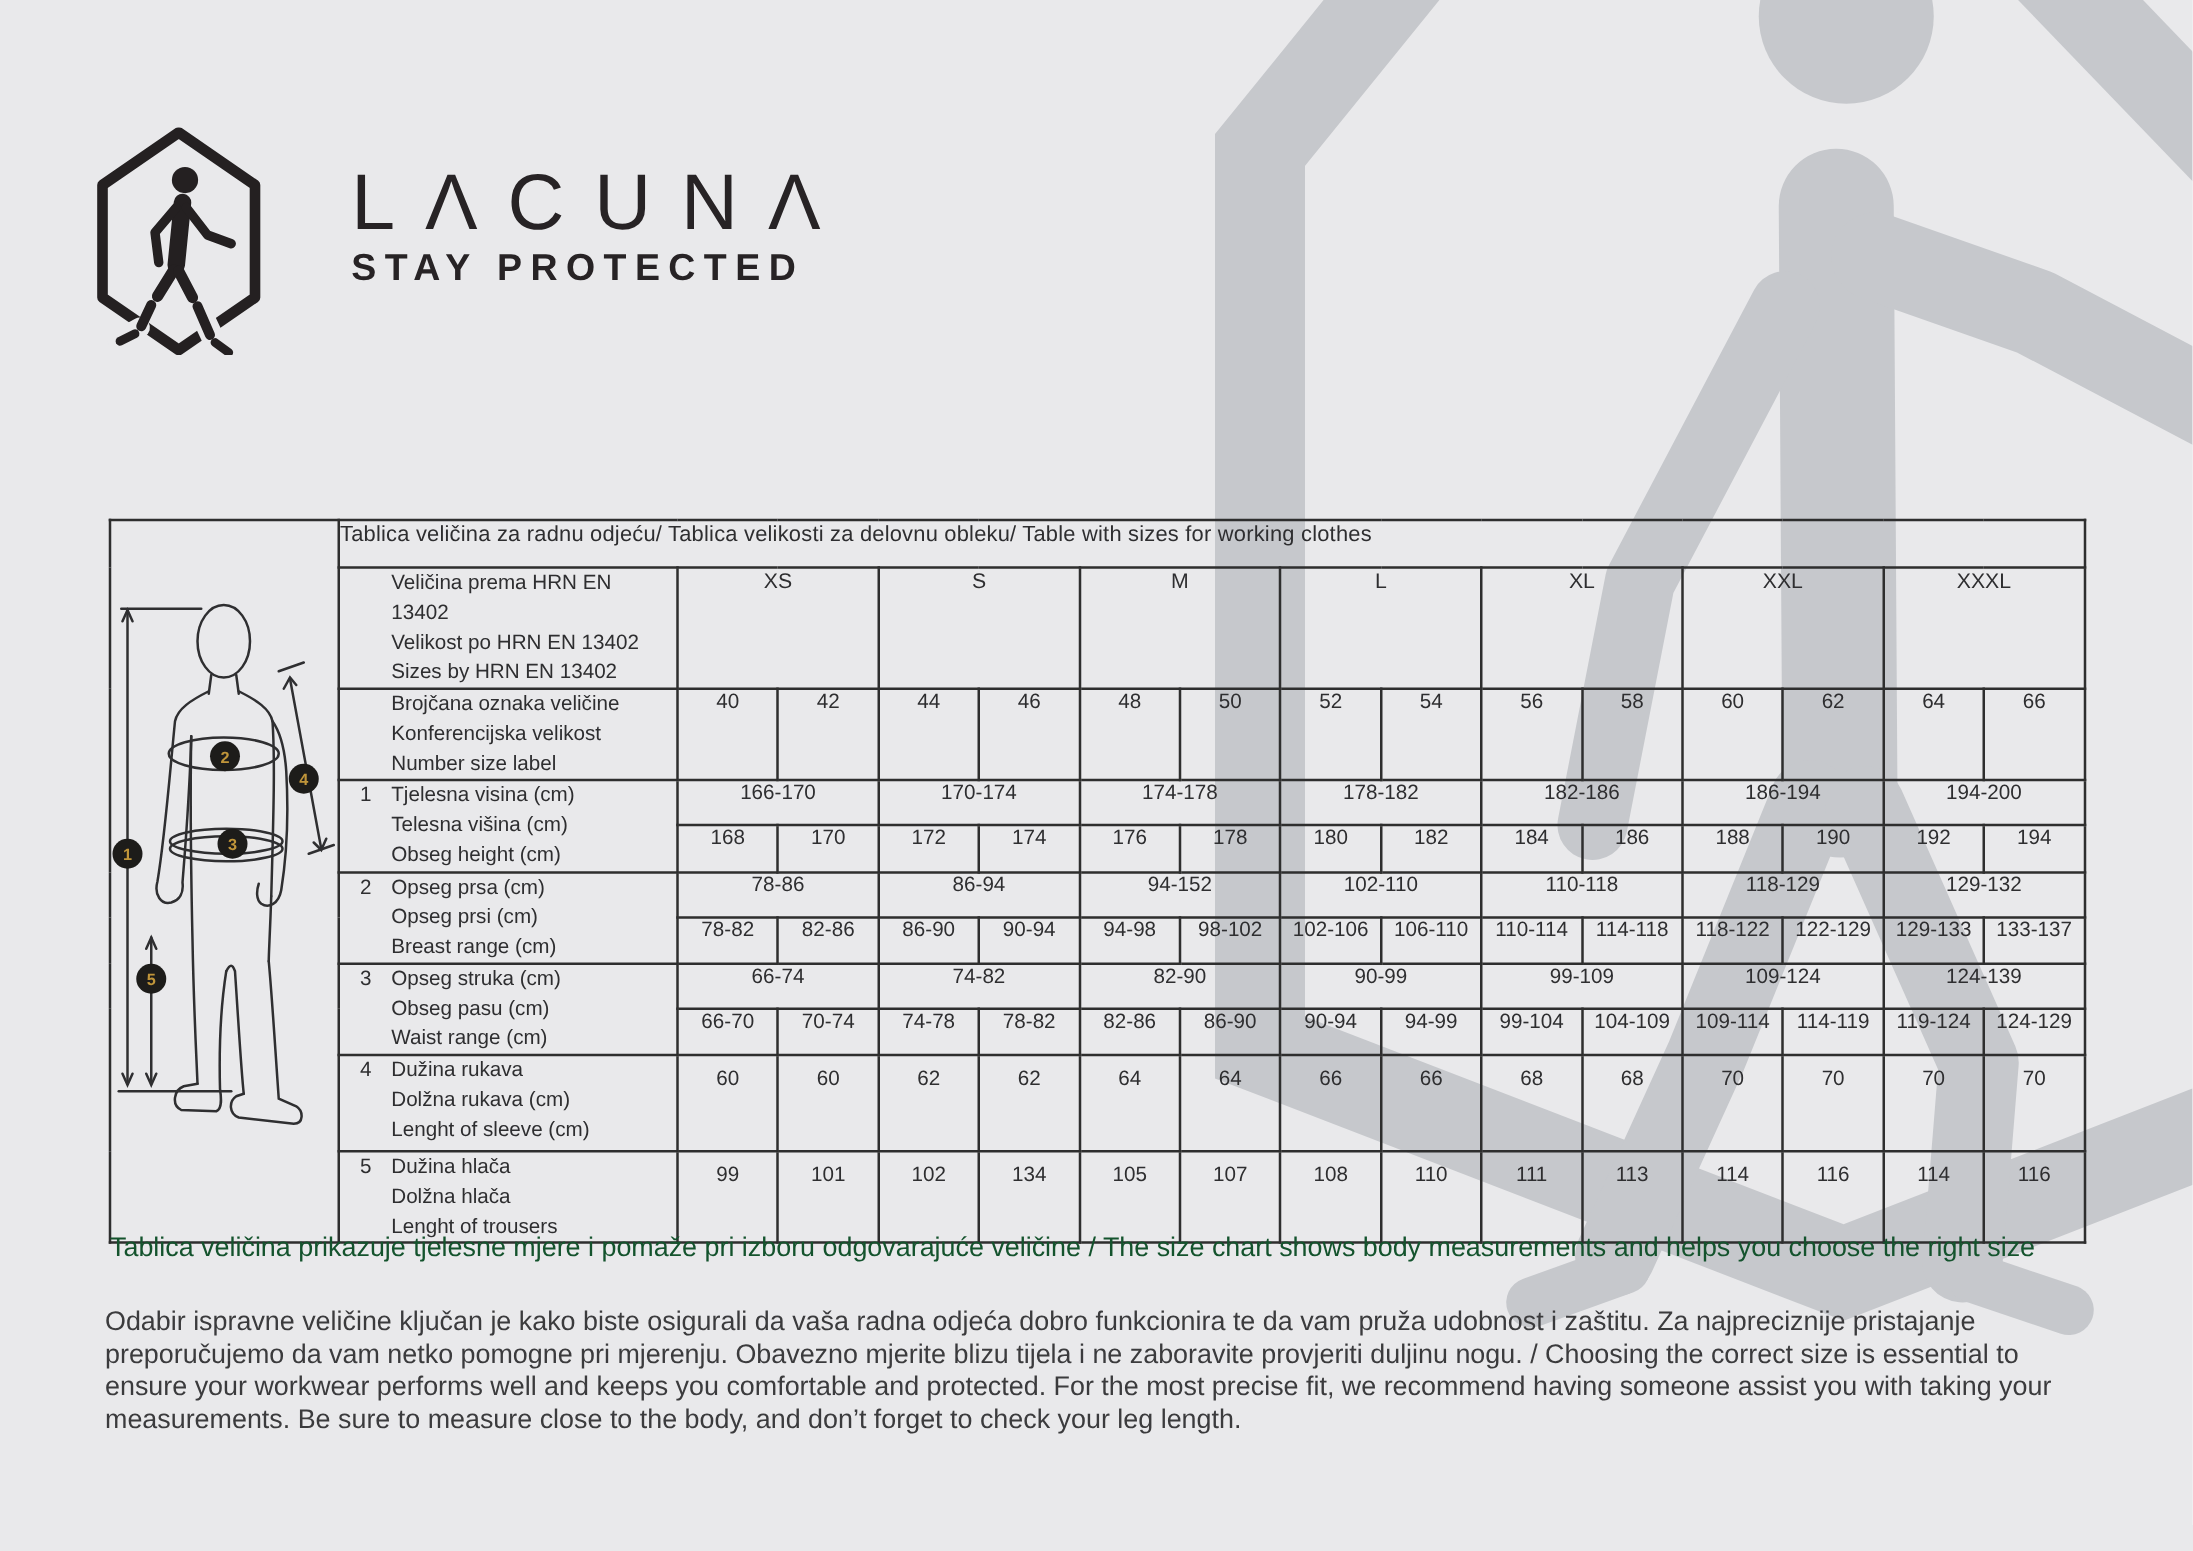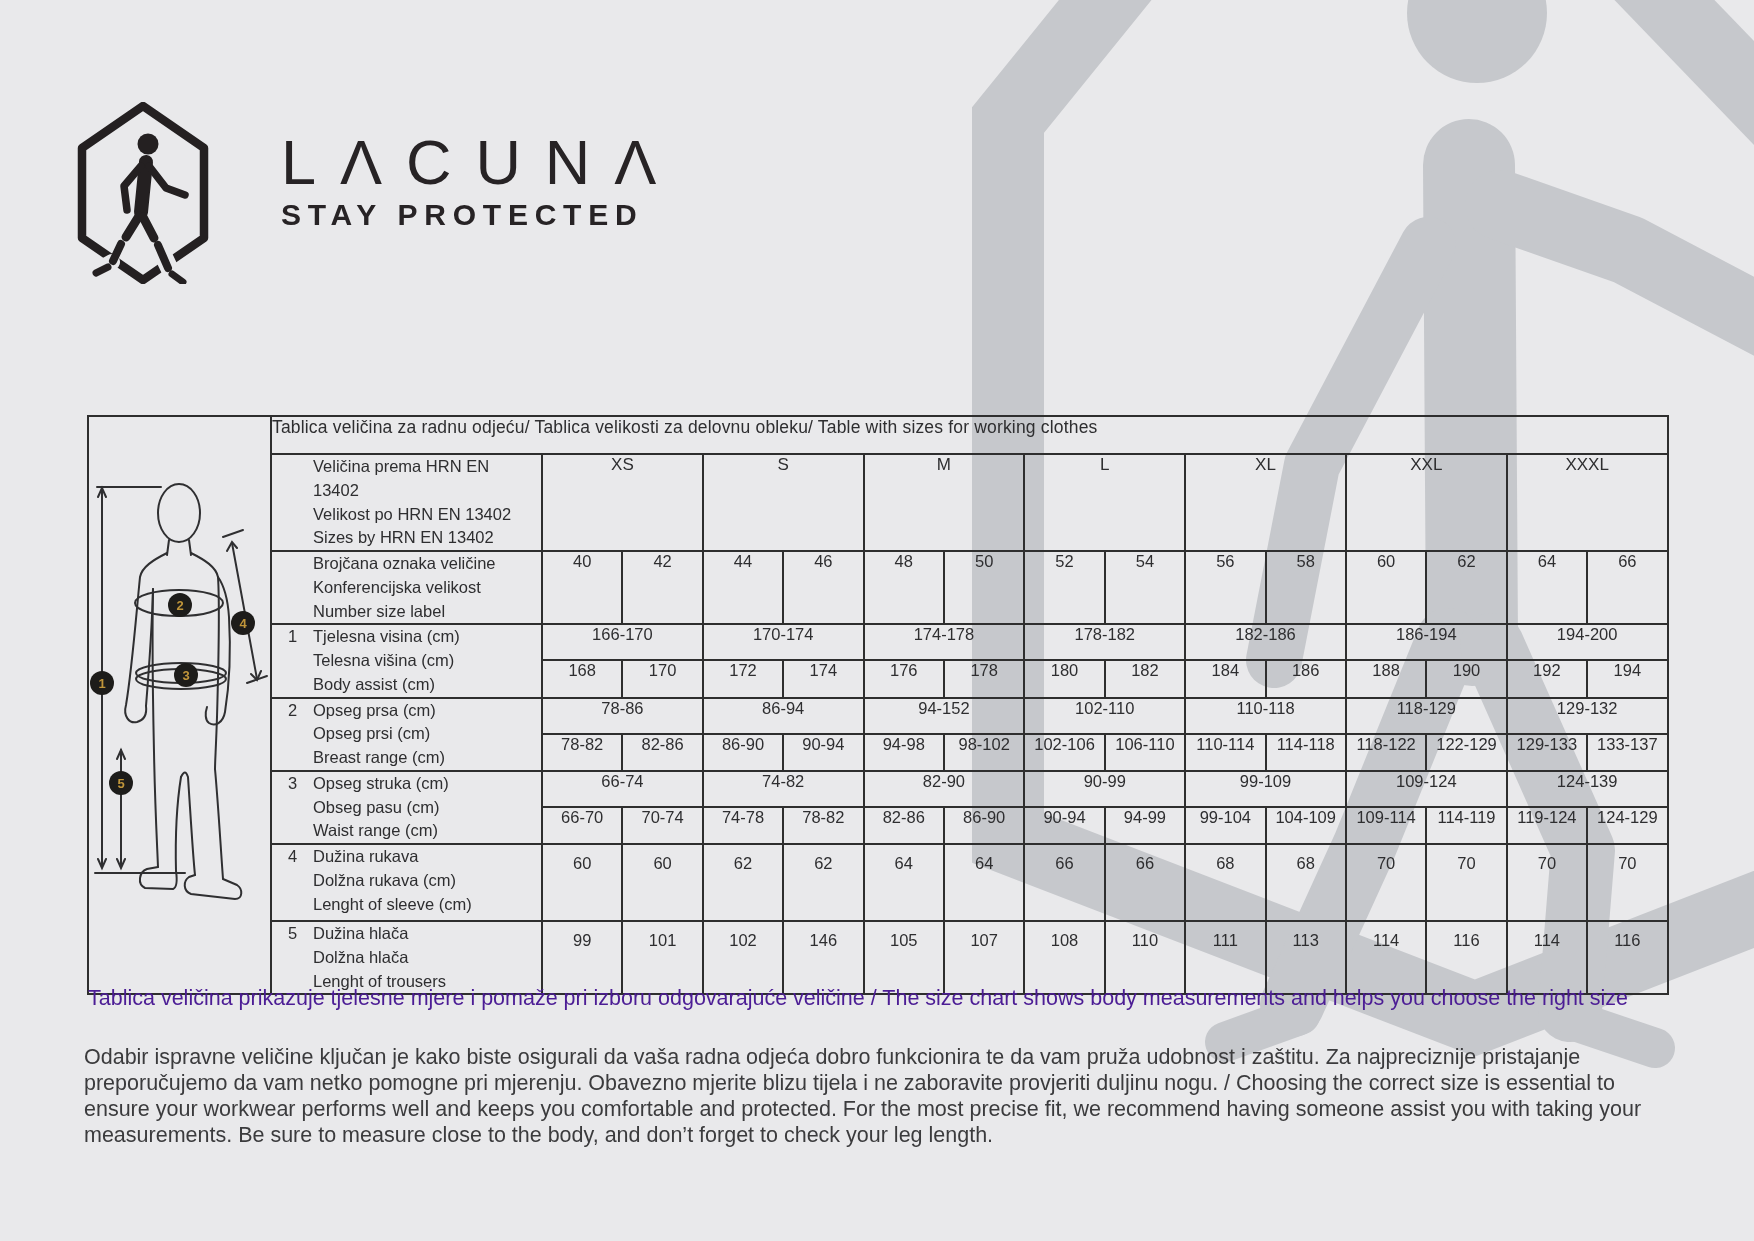--- a/index.html
+++ b/index.html
@@ -31,21 +31,21 @@
   tr.r-title{height:38px;}
   tr.r-sizes{height:89px;}
   tr.r-numbers{height:68px;}
   tr.r-range{height:36px;}
   tr.r-vals{height:37px;}
   tr.r-single4{height:77px;}
   tr.r-single5{height:71px;}
   tr.r-top .val-cell{vertical-align:top;padding-top:9px;}
 
   
-  .footer-line{position:absolute;left:88px;top:986px;width:1590px;font-size:21.5px;color:#4c1d95;}
+  .footer-line{position:absolute;left:88px;top:986px;width:1590px;font-size:21.5px;color:#14532d;}
   .footer-para{position:absolute;left:84px;top:1044px;width:1596px;font-size:21.5px;line-height:1.21;color:#3b3b3d;}
 </style>
 </head>
 <body>
 
 <div class="page">
 
   <svg class="watermark" width="1754" height="1241" viewBox="0 0 1754 1241" aria-hidden="true">
     <g stroke="#c6c8cc" fill="none">
       <polyline points="1170,-80 1008,120 1008,838 1475,1018 1958,830" stroke-width="72" stroke-linejoin="miter"></polyline>
@@ -208,21 +208,21 @@
           <td class="num-cell">66</td>
       </tr>
 
       <tr class="r-range">
         <td class="label-cell" rowspan="2">
           <div class="lab">
               <span class="rnum">1</span>
             <div class="lines">
               <div>Tjelesna visina (cm)</div>
               <div>Telesna višina (cm)</div>
-              <div>Body assist (cm)</div>
+              <div>Obseg height (cm)</div>
             </div>
           </div>
         </td>
         <td colspan="2" class="range-cell">166-170</td>
           <td colspan="2" class="range-cell">170-174</td>
           <td colspan="2" class="range-cell">174-178</td>
           <td colspan="2" class="range-cell">178-182</td>
           <td colspan="2" class="range-cell">182-186</td>
           <td colspan="2" class="range-cell">186-194</td>
           <td colspan="2" class="range-cell">194-200</td>
@@ -350,21 +350,21 @@
             <div class="lines">
               <div>Dužina hlača</div>
               <div>Dolžna hlača</div>
               <div>Lenght of trousers</div>
             </div>
           </div>
         </td>
         <td class="val-cell">99</td>
           <td class="val-cell">101</td>
           <td class="val-cell">102</td>
-          <td class="val-cell">146</td>
+          <td class="val-cell">134</td>
           <td class="val-cell">105</td>
           <td class="val-cell">107</td>
           <td class="val-cell">108</td>
           <td class="val-cell">110</td>
           <td class="val-cell">111</td>
           <td class="val-cell">113</td>
           <td class="val-cell">114</td>
           <td class="val-cell">116</td>
           <td class="val-cell">114</td>
           <td class="val-cell">116</td>

